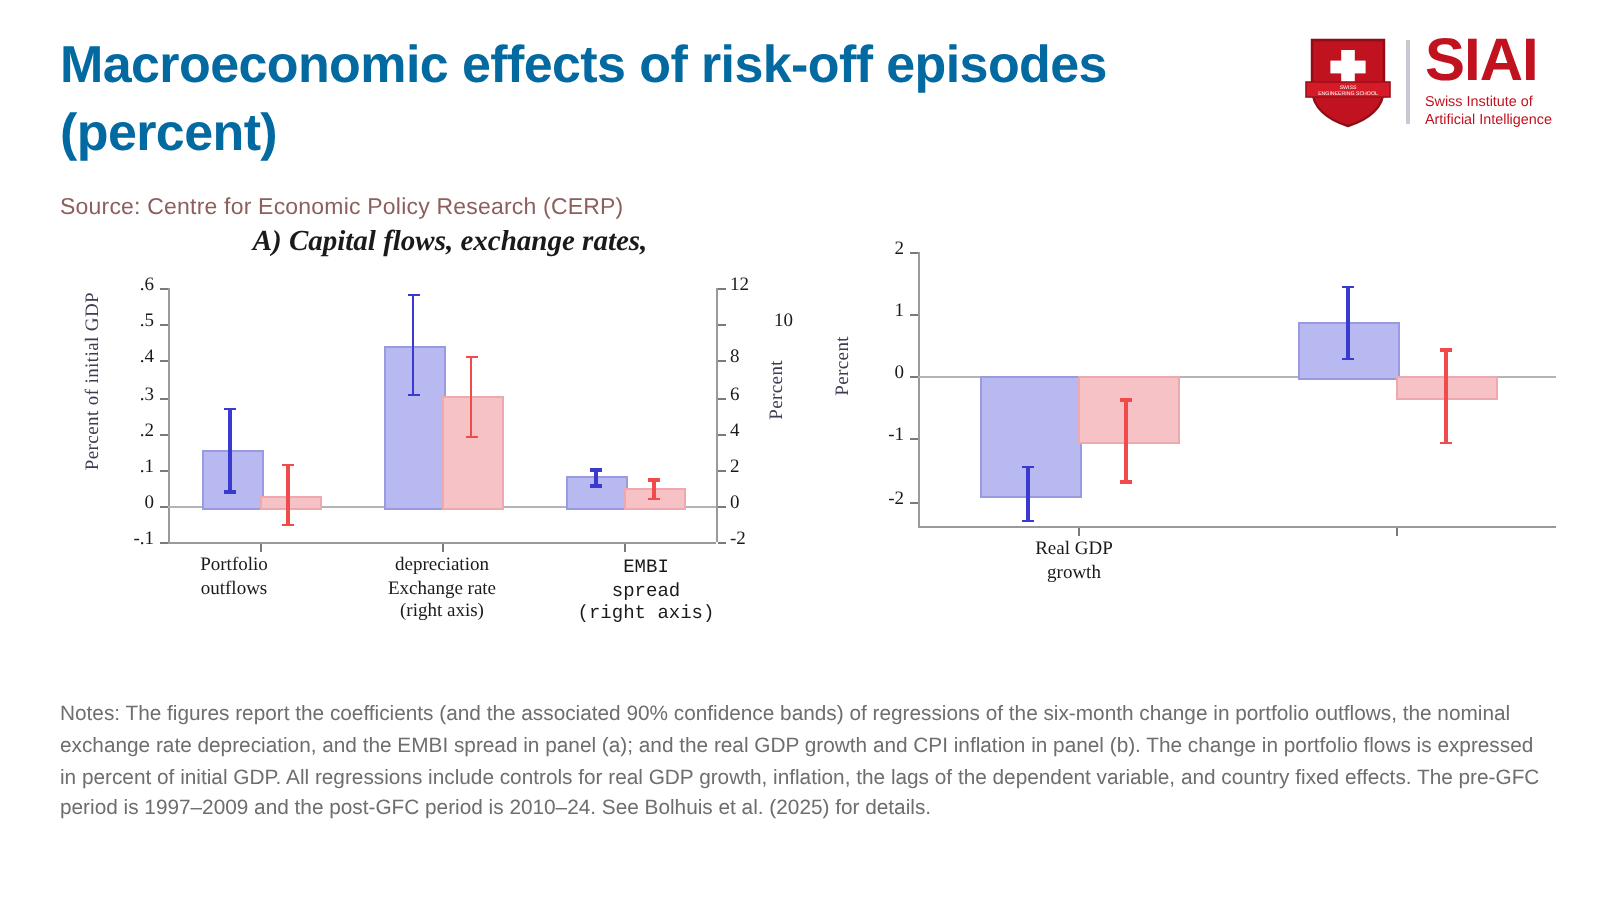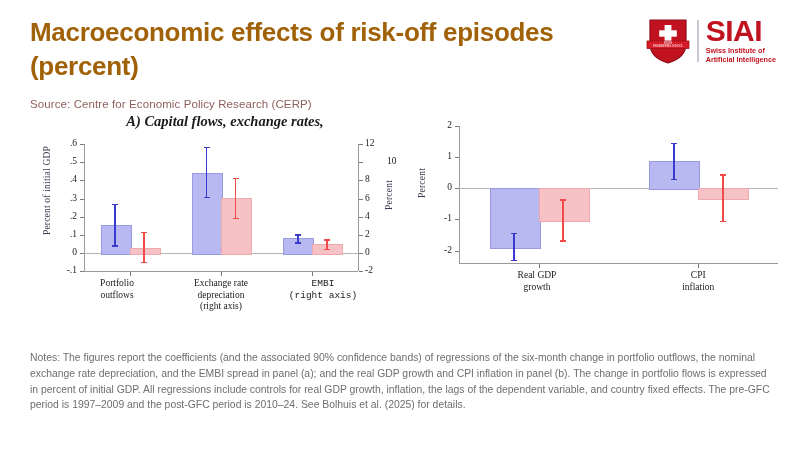--- a/index.html
+++ b/index.html
@@ -7,34 +7,34 @@
     width:800px;height:450px;background:#ffffff;
     font-family:"Liberation Sans",sans-serif;
     overflow:hidden;position:relative;
   }
   .slide{position:relative;width:800px;height:450px;}
 
   
   .title{
     position:absolute;left:30px;top:16px;width:560px;
     font-size:26px;line-height:1.30;font-weight:bold;
-    color:#a16207;letter-spacing:-0.3px;
+    color:#0369a1;letter-spacing:-0.3px;
   }
   .source{
     position:absolute;left:30px;top:98px;
     font-size:11.5px;color:#8d5f5c;letter-spacing:.1px;
   }
 
   
   .logo{position:absolute;right:24px;top:13px;height:56px;display:flex;align-items:center;gap:7px;}
   .logo-shield{width:44px;height:48px;position:relative;}
   .logo-div{width:2px;height:42px;background:#c9c9d4;}
   .logo-text{display:flex;flex-direction:column;justify-content:center;}
   .logo-siai{font-size:30px;font-weight:bold;color:#c1121f;line-height:.92;letter-spacing:-.5px;}
-  .logo-sub{font-size:7.2px;font-weight:bold;color:#c1121f;line-height:1.22;margin-top:2px;}
+  .logo-sub{font-size:7.2px;font-weight:normal;color:#c1121f;line-height:1.22;margin-top:2px;}
 
   
   .panel{position:absolute;top:112px;}
   .panelA{left:40px;width:370px;}
   .panelB{left:415px;width:375px;}
   .panel-title{
     font-family:"Liberation Serif",serif;font-size:14.5px;font-weight:bold;
     color:#1a1a1a;text-align:center;line-height:1.25;
   }
   .panel-title i{margin-top:35px;}
@@ -158,35 +158,36 @@
         <div class="bar bar-blue" style="left: 60.6667px; top: 89.0986px; width: 29px; height: 27.7586px;"></div>
         <div class="ci ci-blue" style="left: 74.3667px; top: 67.5086px; height: 42.4543px;"></div>
         <div class="ci-cap cap-blue" style="left: 72.1667px; top: 67.5086px;"></div>
         <div class="ci-cap cap-blue" style="left: 72.1667px; top: 108.963px;"></div>
         <div class="bar bar-pink" style="left: 89.6667px; top: 111.414px; width: 29px; height: 5.44286px;"></div>
         <div class="ci ci-pink" style="left: 103.367px; top: 95.4486px; height: 31.3871px;"></div>
         <div class="ci-cap cap-pink" style="left: 101.167px; top: 95.4486px;"></div>
         <div class="ci-cap cap-pink" style="left: 101.167px; top: 125.836px;"></div>
         <div class="tick-mark-x" style="left: 181px; top: 136px;"></div>
         <div class="cat-label" style="left: 111px; top: 142px; width: 140px;">
+          <div>depreciation</div>
           <div>Exchange rate</div>
-          <div>depreciation</div>
           <div>(right axis)</div>
         </div>
         <div class="bar bar-blue" style="left: 152px; top: 37.0286px; width: 29px; height: 79.8286px;"></div>
         <div class="ci ci-blue" style="left: 165.7px; top: 10.7214px; height: 50.8px;"></div>
         <div class="ci-cap cap-blue" style="left: 163.5px; top: 10.7214px;"></div>
         <div class="ci-cap cap-blue" style="left: 163.5px; top: 60.5214px;"></div>
         <div class="bar bar-pink" style="left: 181px; top: 61.5214px; width: 29px; height: 55.3357px;"></div>
         <div class="ci ci-pink" style="left: 194.7px; top: 41.5643px; height: 40.8214px;"></div>
         <div class="ci-cap cap-pink" style="left: 192.5px; top: 41.5643px;"></div>
         <div class="ci-cap cap-pink" style="left: 192.5px; top: 81.3857px;"></div>
         <div class="tick-mark-x" style="left: 272.333px; top: 136px;"></div>
         <div class="cat-label" style="left: 213px; top: 142px; width: 140px; font-family: Liberation Mono, monospace;">
           <div>EMBI</div>
+          <div>spread</div>
           <div>(right axis)</div>
         </div>
         <div class="bar bar-blue" style="left: 243.333px; top: 102.343px; width: 29px; height: 14.5143px;"></div>
         <div class="ci ci-blue" style="left: 257.033px; top: 98.3514px; height: 8.52714px;"></div>
         <div class="ci-cap cap-blue" style="left: 254.833px; top: 98.3514px;"></div>
         <div class="ci-cap cap-blue" style="left: 254.833px; top: 105.879px;"></div>
         <div class="bar bar-pink" style="left: 272.333px; top: 108.33px; width: 29px; height: 8.52714px;"></div>
         <div class="ci ci-pink" style="left: 286.033px; top: 103.069px; height: 10.5229px;"></div>
         <div class="ci-cap cap-pink" style="left: 283.833px; top: 103.069px;"></div>
         <div class="ci-cap cap-pink" style="left: 283.833px; top: 112.591px;"></div>
@@ -216,24 +217,20 @@
         </div>
         <div class="bar bar-blue" style="left: 74.75px; top: 70.2727px; width: 49px; height: 58.5364px;"></div>
         <div class="ci ci-blue" style="left: 98.45px; top: 114.798px; height: 27.7114px;"></div>
         <div class="ci-cap cap-blue" style="left: 96.25px; top: 114.798px;"></div>
         <div class="ci-cap cap-blue" style="left: 96.25px; top: 141.509px;"></div>
         <div class="bar bar-pink" style="left: 123.75px; top: 70.2727px; width: 49px; height: 31.7591px;"></div>
         <div class="ci ci-pink" style="left: 147.45px; top: 81.1705px; height: 42.0341px;"></div>
         <div class="ci-cap cap-pink" style="left: 145.25px; top: 81.1705px;"></div>
         <div class="ci-cap cap-pink" style="left: 145.25px; top: 122.205px;"></div>
         <div class="tick-mark-x" style="left: 283.25px; top: 146px;"></div>
-        <div class="cat-label" style="left: 213.25px; top: 152px; width: 140px;">
-          <div>CPI</div>
-          <div>inflation</div>
-        </div>
         <div class="bar bar-blue" style="left: 234.25px; top: 42.8727px; width: 49px; height: 27.4px;"></div>
         <div class="ci ci-blue" style="left: 257.95px; top: 24.5023px; height: 37.0523px;"></div>
         <div class="ci-cap cap-blue" style="left: 255.75px; top: 24.5023px;"></div>
         <div class="ci-cap cap-blue" style="left: 255.75px; top: 60.5545px;"></div>
         <div class="bar bar-pink" style="left: 283.25px; top: 70.2727px; width: 49px; height: 9.34091px;"></div>
         <div class="ci ci-pink" style="left: 306.95px; top: 56.2614px; height: 47.3273px;"></div>
         <div class="ci-cap cap-pink" style="left: 304.75px; top: 56.2614px;"></div>
         <div class="ci-cap cap-pink" style="left: 304.75px; top: 102.589px;"></div>
       </div>
   </div>

